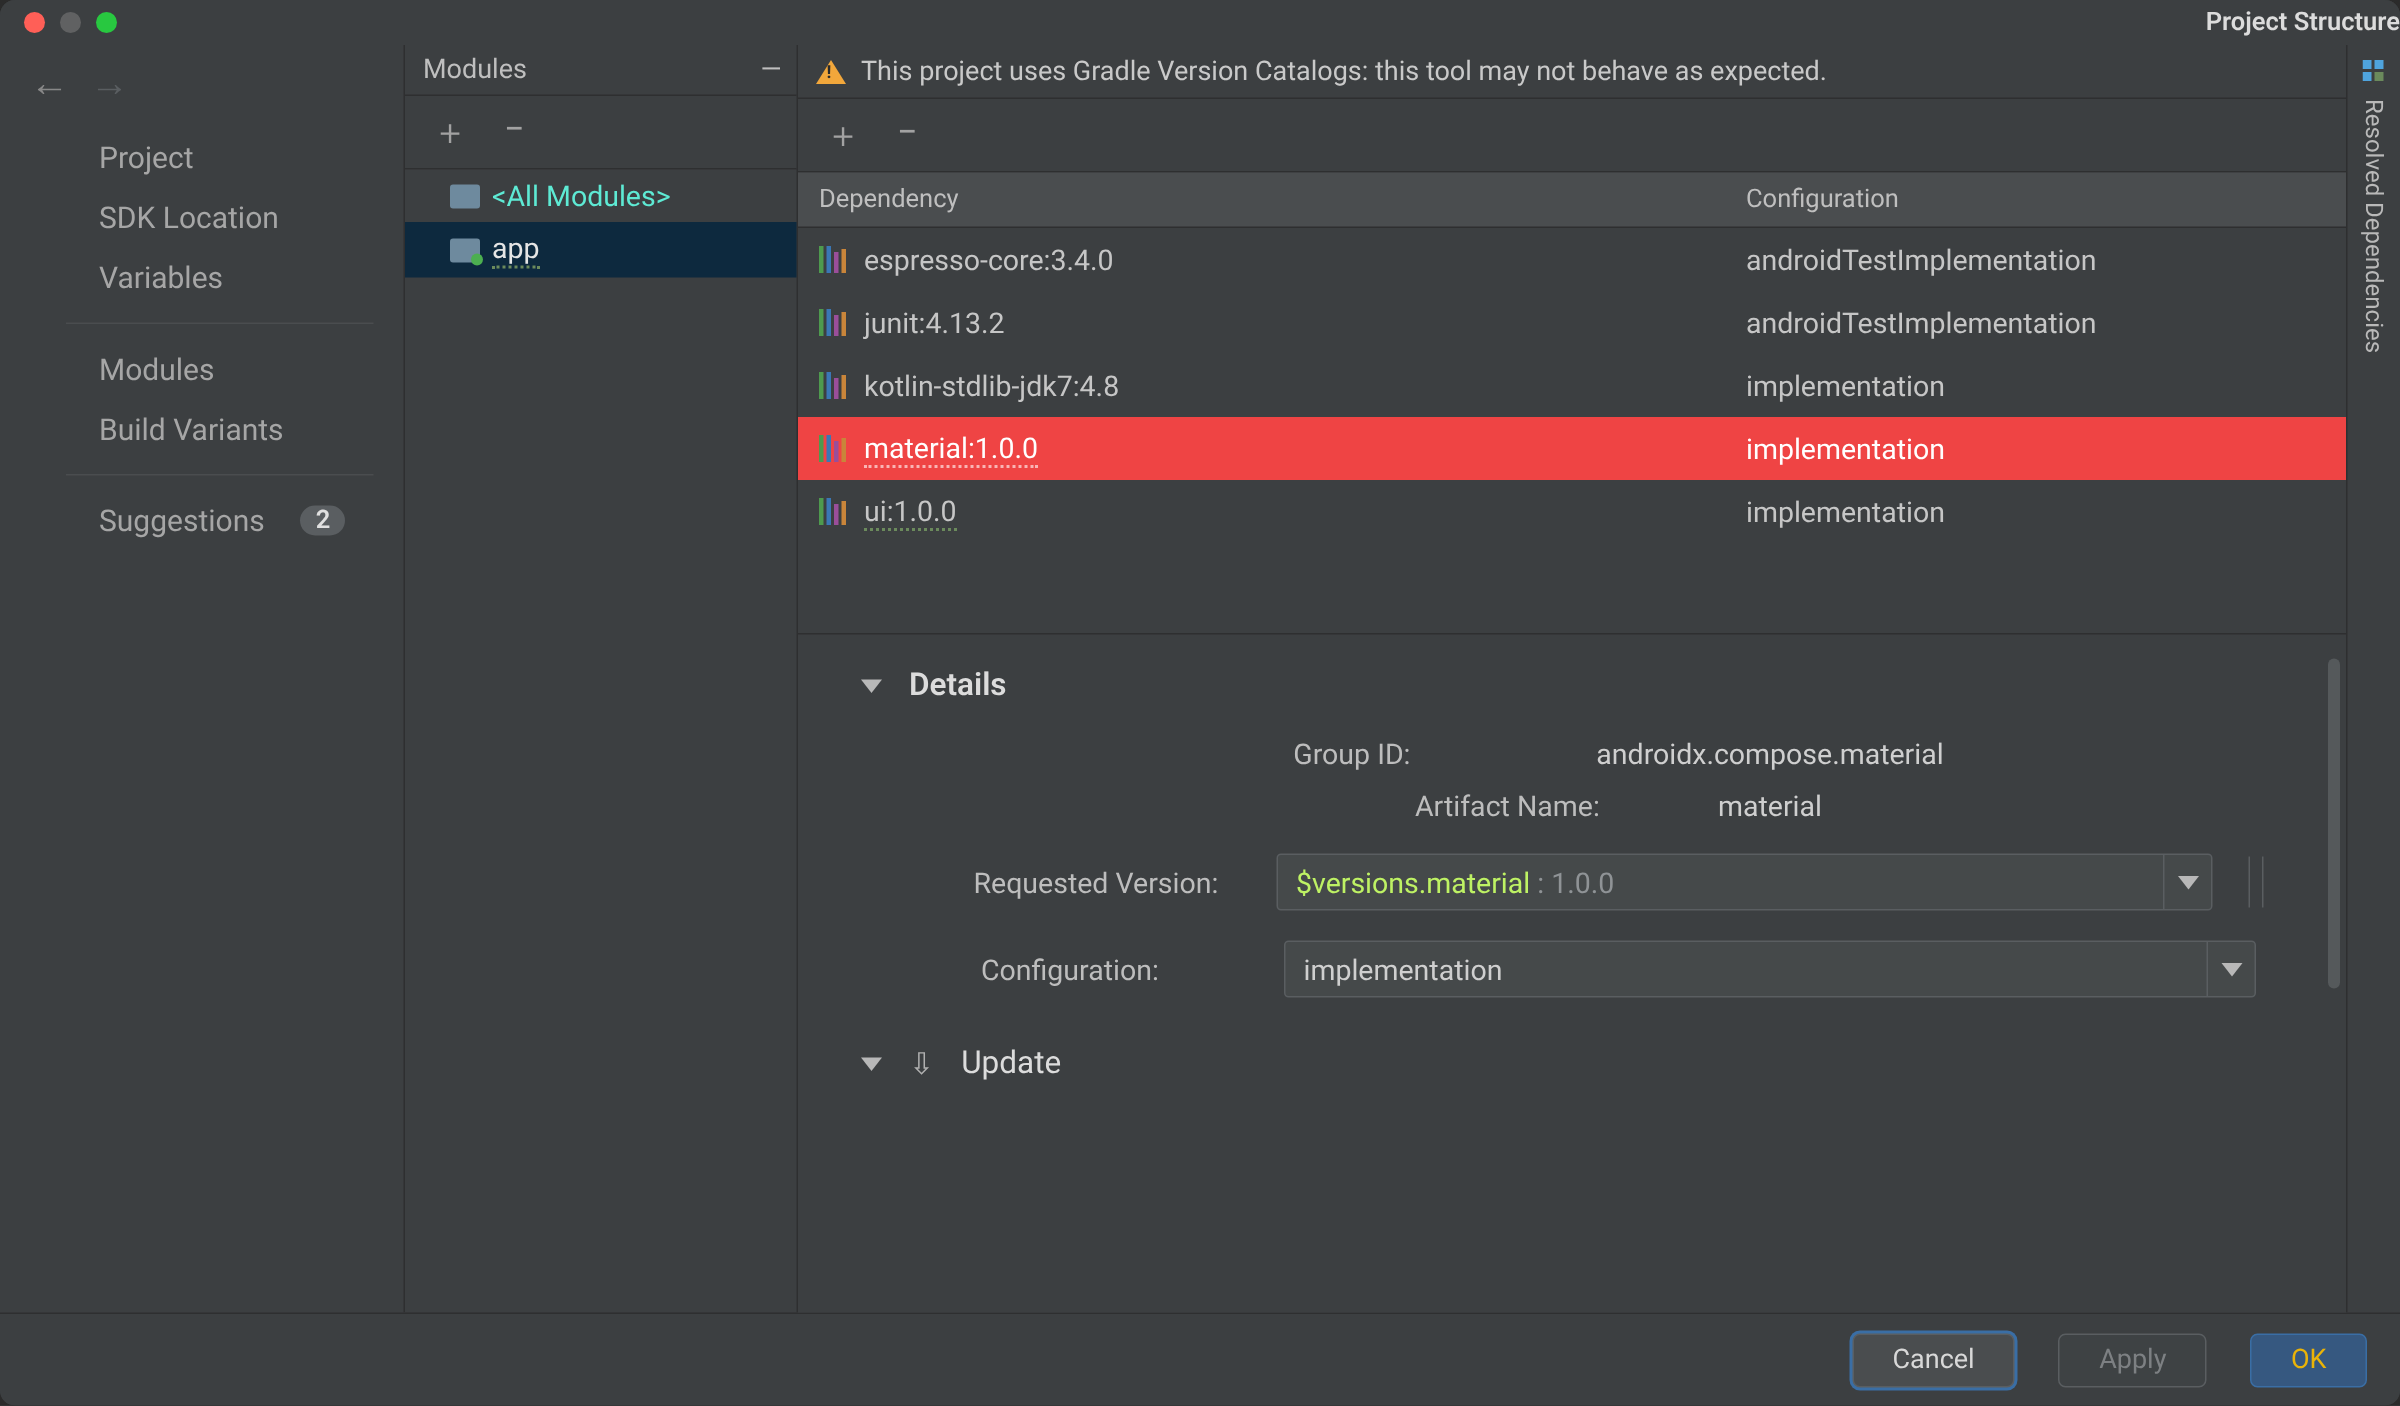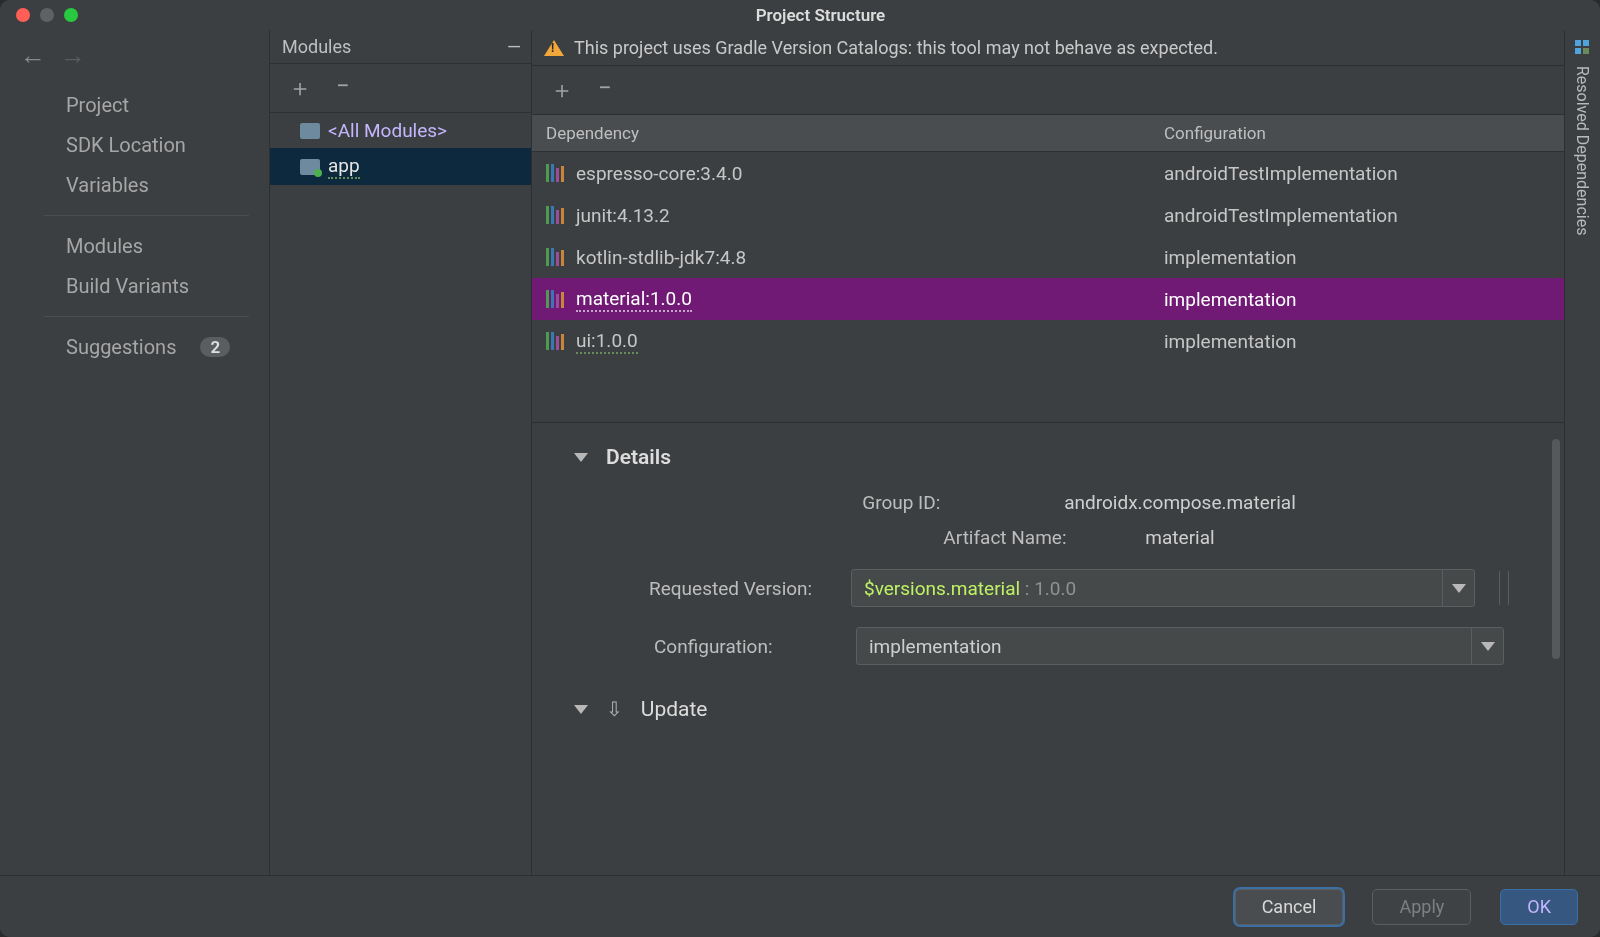--- a/index.html
+++ b/index.html
@@ -19,21 +19,21 @@
   display: flex;
   flex-direction: column;
   border-radius: 10px;
   overflow: hidden;
   position: relative;
 }
 .titlebar {
   height: 30px;
   display: flex;
   align-items: center;
-  justify-content: center;
+  justify-content: flex-end;
   background: #3c3f41;
   position: relative;
   padding-left: 41px;
 }
 .traffic-lights {
   position: absolute;
   left: 16px;
   top: 8px;
   display: flex;
   gap: 10px;
@@ -116,21 +116,21 @@
   border-bottom: 1px solid #2e2f30;
   background: #3c3f41;
 }
 .mod-list { flex: 1; background: #3c3f41; }
 .mod-row {
   display: flex;
   align-items: center;
   gap: 8px;
   padding: 6px 8px 6px 30px;
   font-size: 19px;
-  color: #c4b5fd;
+  color: #5eead4;
 }
 .mod-row.selected { background: #0d293e; color: #e5e5e5; }
 .folder-icon {
   width: 20px; height: 16px;
   display: inline-block; position: relative;
 }
 .folder-icon::before {
   content: ""; position: absolute; inset: 0;
   background: #6e8a9e; border-radius: 2px;
 }
@@ -199,21 +199,21 @@
 .table-body {
   flex: 0 0 auto;
 }
 .tr {
   display: flex;
   align-items: center;
   font-size: 19px;
   color: #c6c6c6;
   height: 42px;
 }
-.tr.selected { background: #701a75; color: #fff; gap: 40px; }
+.tr.selected { background: #ef4444; color: #fff; gap: 40px; }
 .tr.selected .underline { border-bottom-color: rgba(255,255,255,0.6); }
 .td { padding: 0 14px; }
 .td.dep { flex: 1; display: flex; align-items: center; gap: 12px; }
 .td.conf { width: 414px; }
 .lib-icon {
   display: inline-flex;
   gap: 2px;
 }
 .lib-icon span { width: 3px; height: 18px; display: inline-block; }
 .lib-icon .b1 { background: #4e9a4e; }
@@ -302,21 +302,21 @@
   border-radius: 5px;
   font-size: 18px;
   display: flex; align-items: center; justify-content: center;
   border: 1px solid #5a5e61;
   background: #4a4d4f;
   color: #d8d8d8;
   cursor: default;
 }
 .btn.focus { box-shadow: 0 0 0 2px #3a6ea5; }
 .btn.disabled { color: #7d8083; background: #3e4244; }
-.btn.primary { background: #365880; border-color: #3a6ea5; color: #c4b5fd; }
+.btn.primary { background: #365880; border-color: #3a6ea5; color: #eab308; }
 .dl-icon { color: #b0b0b0; font-size: 20px; }
 .scroll-thumb {
   position: absolute;
   right: 4px; top: 16px;
   width: 8px; height: 220px;
   background: #55595b;
   border-radius: 4px;
 }
 </style>
 </head>

